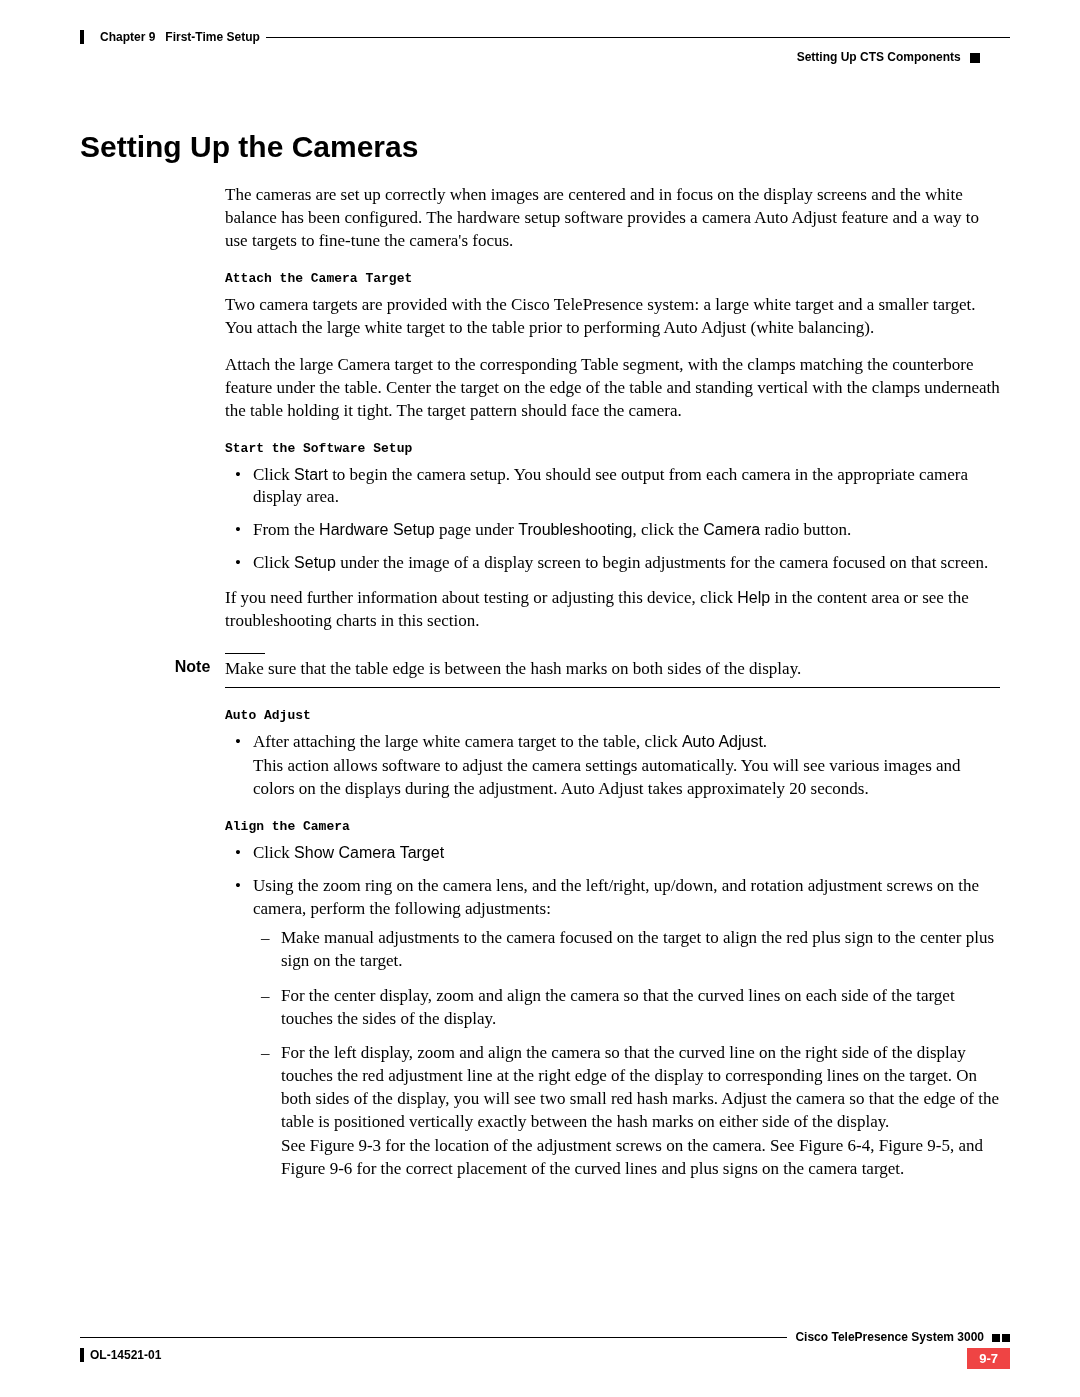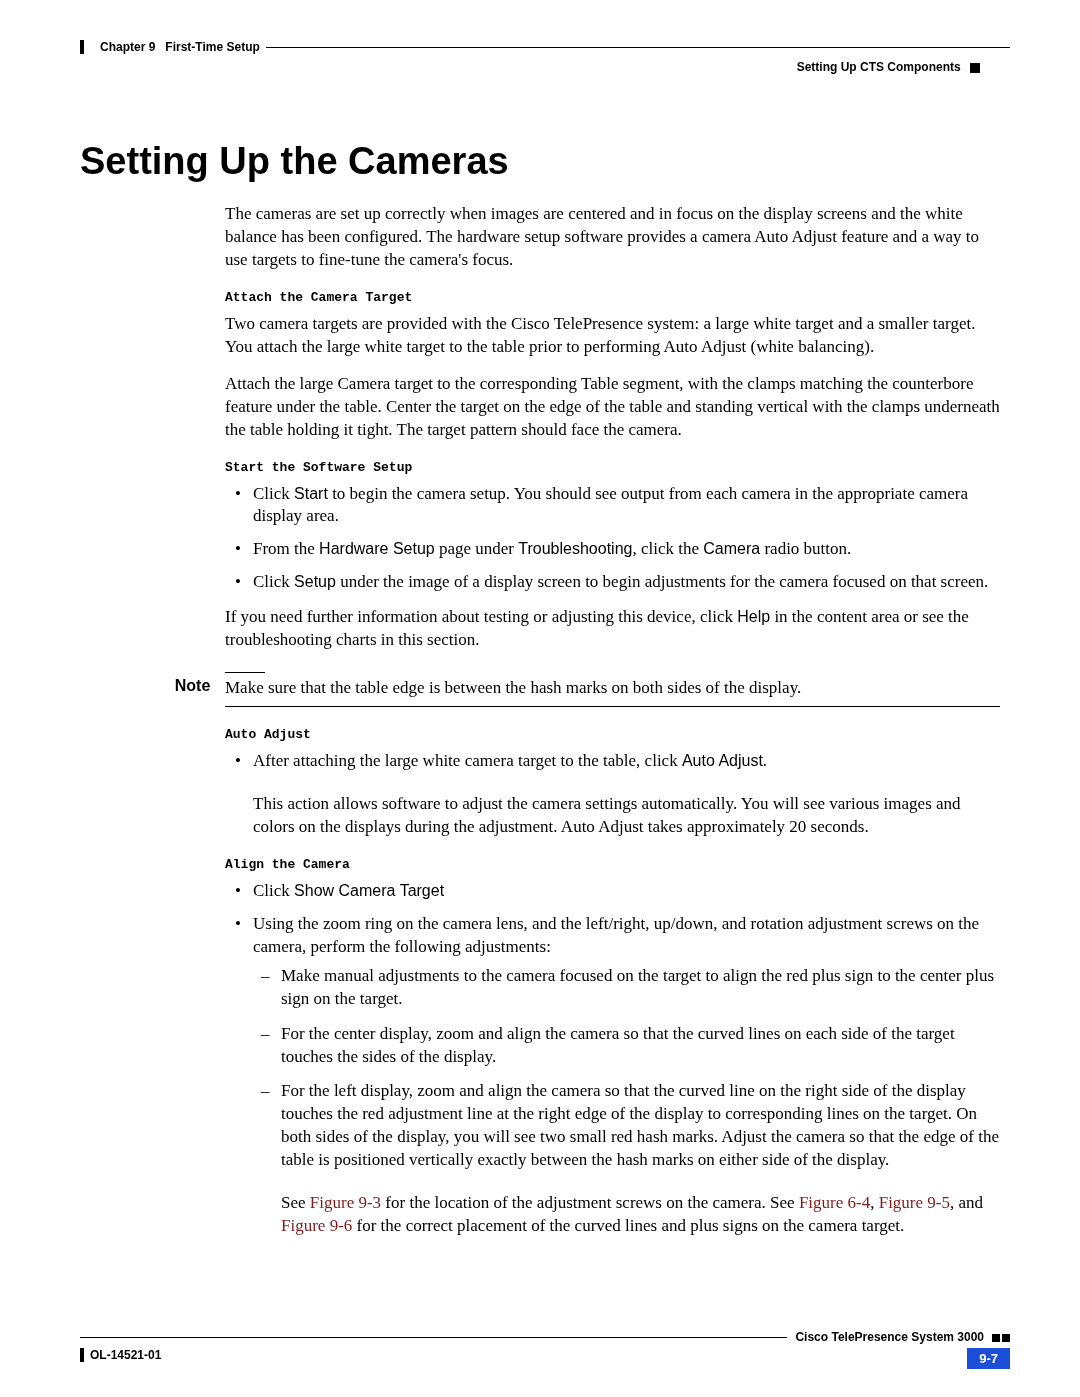--- a/index.html
+++ b/index.html
@@ -15,21 +15,20 @@
     position: relative;
     width: 1080px;
     height: 1397px;
     box-sizing: border-box;
     padding: 30px 70px 30px 80px;
   }
   .header {
     position: relative;
     height: 50px;
     margin-bottom: 50px;
-    margin-top: 10px;
   }
   .header-line-top {
     position: absolute;
     left: 0;
     right: 0;
     top: 0;
     display: flex;
     align-items: center;
   }
   .hline {
@@ -69,21 +68,21 @@
     display:inline-block;
     width:4px;
     height:14px;
     background:#000;
     margin-right:6px;
     vertical-align:middle;
   }
 
   h1.main-title {
     font-family: Arial, Helvetica, sans-serif;
-    font-size: 38px;
+    font-size: 30px;
     font-weight: bold;
     margin: 0 0 20px 0;
   }
   .body-col {
     margin-left: 145px;
     margin-right: 10px;
   }
   p.body {
     margin: 0 0 14px 0;
     line-height: 1.35;
@@ -158,23 +157,23 @@
     font-size:17px;
     line-height:1.35;
   }
   .note-rule-bottom {
     margin-left:145px;
     margin-right:10px;
     border-top:1px solid #000;
     margin-top:6px;
   }
 
-  a.xref { color: #7f1d1d; text-decoration: none; }
-
-  .li-extra { margin-top:20px; }
+  a.xref { color: #000000; text-decoration: none; }
+
+  .li-extra { margin-top:1px; }
 
   .footer {
     position:absolute;
     left:80px;
     right:70px;
     bottom:28px;
   }
   .footer-line1 {
     display:flex;
     align-items:center;
@@ -202,21 +201,21 @@
     font-family: Arial, Helvetica, sans-serif;
     font-size:12px;
     font-weight:bold;
     padding-left:6px;
   }
   .footer-bar-left {
     width:4px;height:14px;background:#000;display:inline-block;
   }
   .page-num-box {
     margin-left:auto;
-    background:#1d4ed8;
+    background:#ef4444;
     color:#fff;
     font-family: Arial, Helvetica, sans-serif;
     font-weight:bold;
     font-size:13px;
     padding:3px 12px;
   }
 </style>
 </head>
 <body>
 

